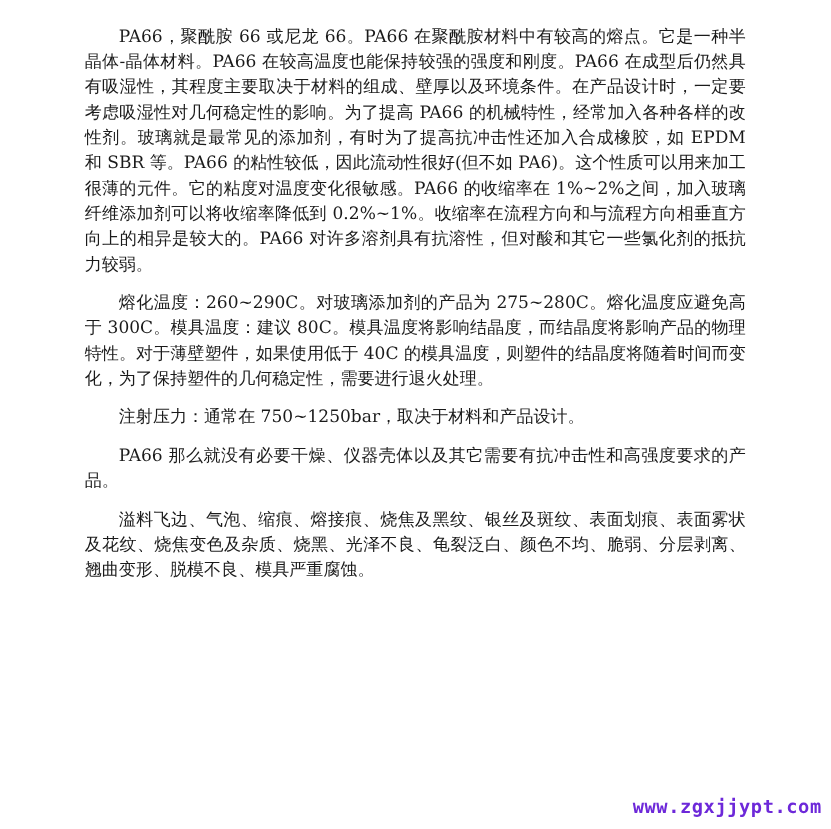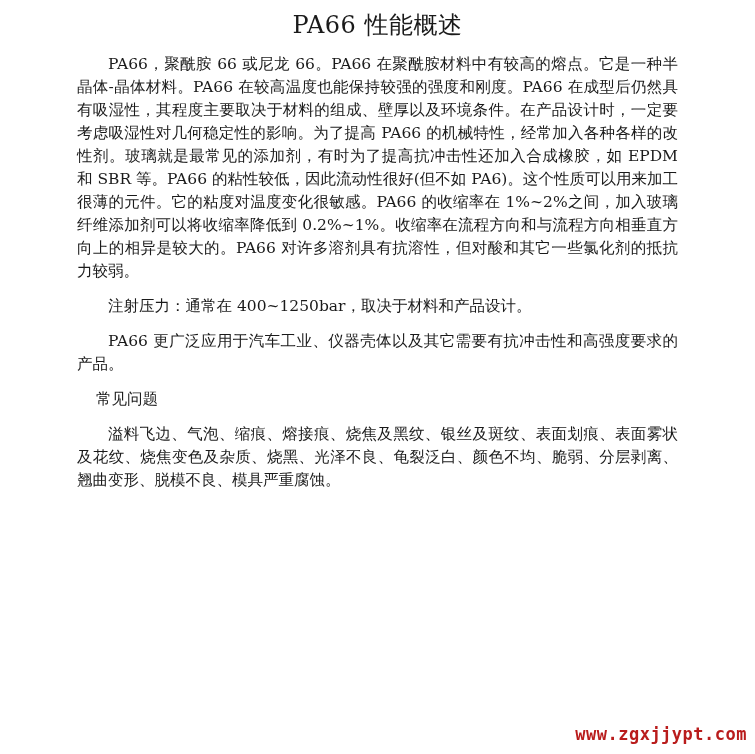--- a/index.html
+++ b/index.html
@@ -50,39 +50,38 @@
     text-align: justify;
     text-justify: inter-ideograph;
   }
   .watermark {
     position: absolute;
     right: 8px;
     bottom: 10px;
     font-family: "DejaVu Sans Mono", "Liberation Mono", monospace;
     font-size: 17px;
     font-weight: bold;
-    color: #b91c1c;
+    color: #6d28d9;
     letter-spacing: 0.5px;
   }
 </style>
 </head>
 <body>
 
 <div class="page">
 
-  <h1 class="doc-title">PA66 性能概述</h1>
 
   <div class="doc-body">
 
     <p>PA66，聚酰胺 66 或尼龙 66。PA66 在聚酰胺材料中有较高的熔点。它是一种半晶体-晶体材料。PA66 在较高温度也能保持较强的强度和刚度。PA66 在成型后仍然具有吸湿性，其程度主要取决于材料的组成、壁厚以及环境条件。在产品设计时，一定要考虑吸湿性对几何稳定性的影响。为了提高 PA66 的机械特性，经常加入各种各样的改性剂。玻璃就是最常见的添加剂，有时为了提高抗冲击性还加入合成橡胶，如 EPDM 和 SBR 等。PA66 的粘性较低，因此流动性很好(但不如 PA6)。这个性质可以用来加工很薄的元件。它的粘度对温度变化很敏感。PA66 的收缩率在 1%~2%之间，加入玻璃纤维添加剂可以将收缩率降低到 0.2%~1%。收缩率在流程方向和与流程方向相垂直方向上的相异是较大的。PA66 对许多溶剂具有抗溶性，但对酸和其它一些氯化剂的抵抗力较弱。</p>
 
-    <p>注射压力：通常在 400~1250bar，取决于材料和产品设计。</p>
+    <p>熔化温度：260~290C。对玻璃添加剂的产品为 275~280C。熔化温度应避免高于 300C。模具温度：建议 80C。模具温度将影响结晶度，而结晶度将影响产品的物理特性。对于薄壁塑件，如果使用低于 40C 的模具温度，则塑件的结晶度将随着时间而变化，为了保持塑件的几何稳定性，需要进行退火处理。</p>
+    <p>注射压力：通常在 750~1250bar，取决于材料和产品设计。</p>
 
-    <p>PA66 更广泛应用于汽车工业、仪器壳体以及其它需要有抗冲击性和高强度要求的产品。</p>
+    <p>PA66 那么就没有必要干燥、仪器壳体以及其它需要有抗冲击性和高强度要求的产品。</p>
 
-    <h2>常见问题</h2>
     <p>溢料飞边、气泡、缩痕、熔接痕、烧焦及黑纹、银丝及斑纹、表面划痕、表面雾状及花纹、烧焦变色及杂质、烧黑、光泽不良、龟裂泛白、颜色不均、脆弱、分层剥离、翘曲变形、脱模不良、模具严重腐蚀。</p>
 
   </div>
 
   <div class="watermark">www.zgxjjypt.com</div>
 
 </div>
 
 </body></html>

